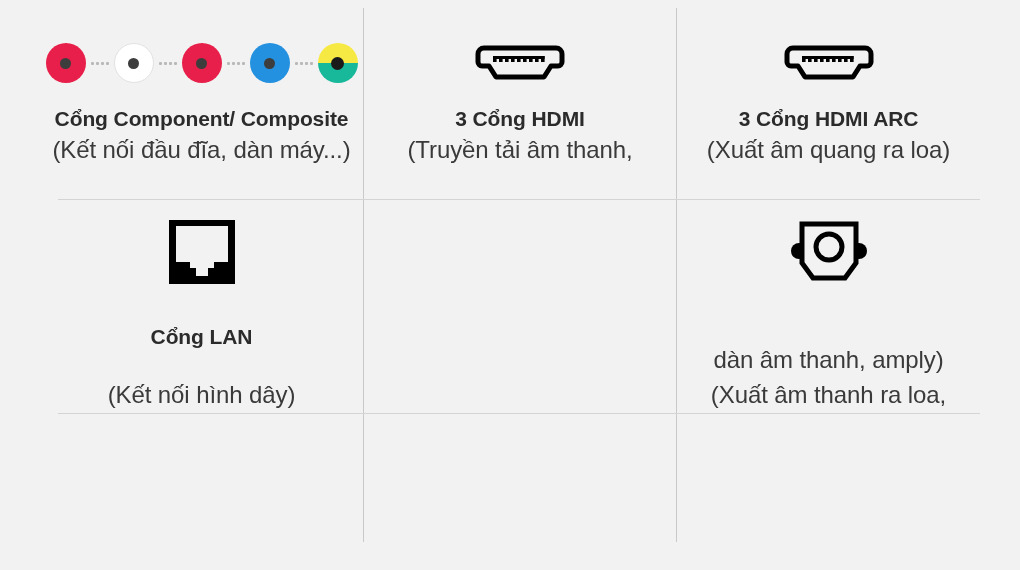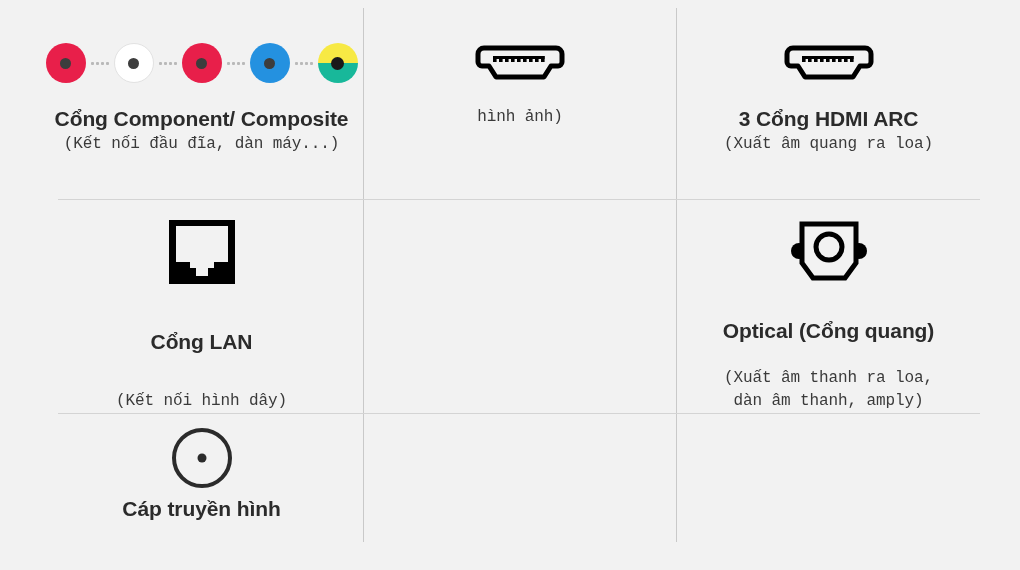--- a/index.html
+++ b/index.html
@@ -61,26 +61,25 @@
 
   .title {
     font-size: 21px;
     font-weight: bold;
     color: #2b2b2b;
     line-height: 1.28;
     letter-spacing: -0.1px;
     white-space: nowrap;
   }
   .subtitle {
-    font-size: 16px;
+    font-size: 24px;
     font-weight: normal;
     color: #3a3a3a;
     line-height: 1.45;
     letter-spacing: -0.1px;
-    font-family: Liberation Mono, monospace;
   }
   .subtitle .ln { display: block; white-space: nowrap; }
 
   
   .plugs {
     display: flex;
     align-items: center;
     gap: 0px;
   }
   .plug {
@@ -209,22 +208,23 @@
             <rect x="37" y="12" width="3.6" height="6"></rect>
           <rect x="43" y="12" width="3.6" height="6"></rect>
             <rect x="49" y="12" width="3.6" height="6"></rect>
           <rect x="55" y="12" width="3.6" height="6"></rect>
             <rect x="61" y="12" width="3.6" height="6"></rect>
           <rect x="67" y="12" width="3.6" height="6"></rect>
           <rect x="19" y="12" width="51.6" height="3"></rect>
         </g>
       </svg>
     </div>
-    <div class="subtitle">
-      <span class="ln">hình ảnh)</span>
+    <div class="title">3 Cổng HDMI</div>
+    <div class="subtitle">
+      <span class="ln">(Truyền tải âm thanh,</span>
     </div>
   </div>
 
   <div class="cell col-3 row-1">
     <div class="icon-wrap" style="height:86px;">
       <svg width="92" height="38" viewBox="0 0 92 38" aria-hidden="true">
         <path d="M10 4 H82 A6 6 0 0 1 88 10 V18 A4 4 0 0 1 84 22 L77 22 L70 33 H22 L15 22 L8 22 A4 4 0 0 1 4 18 V10 A6 6 0 0 1 10 4 Z" fill="none" stroke="#000000" stroke-width="5" stroke-linejoin="round"></path>
         <g fill="#000000">
           <rect x="19" y="12" width="3.6" height="6"></rect>
             <rect x="25" y="12" width="3.6" height="6"></rect>
@@ -261,30 +261,20 @@
 
   <div class="cell col-3 row-2">
     <div class="icon-wrap" style="height:88px;">
       <svg width="80" height="64" viewBox="0 0 80 64" aria-hidden="true">
         <circle cx="10" cy="31" r="8" fill="#000000"></circle>
         <circle cx="70" cy="31" r="8" fill="#000000"></circle>
         <path d="M13 4 H67 V43 L56 58 H24 L13 43 Z" fill="#f2f2f2" stroke="#000000" stroke-width="5" stroke-linejoin="miter"></path>
         <circle cx="40" cy="27" r="13" fill="none" stroke="#000000" stroke-width="5"></circle>
       </svg>
     </div>
-    <div class="title">Optical (Cổng quang)</div>
-    <div class="subtitle">
+    <div class="subtitle">
+      <span class="ln">dàn âm thanh, amply)</span>
       <span class="ln">(Xuất âm thanh ra loa,</span>
-      <span class="ln">dàn âm thanh, amply)</span>
-    </div>
-  </div>
-
-  <div class="cell col-1 row-3">
-    <div class="icon-wrap" style="height:76px;">
-      <svg width="64" height="64" viewBox="0 0 64 64" aria-hidden="true">
-        <circle cx="32" cy="32" r="28" fill="none" stroke="#2b2b2b" stroke-width="4"></circle>
-        <circle cx="32" cy="32" r="4.5" fill="#2b2b2b"></circle>
-      </svg>
-    </div>
-    <div class="title">Cáp truyền hình</div>
-  </div>
+    </div>
+  </div>
+
 
 </div>
 
 </body></html>

